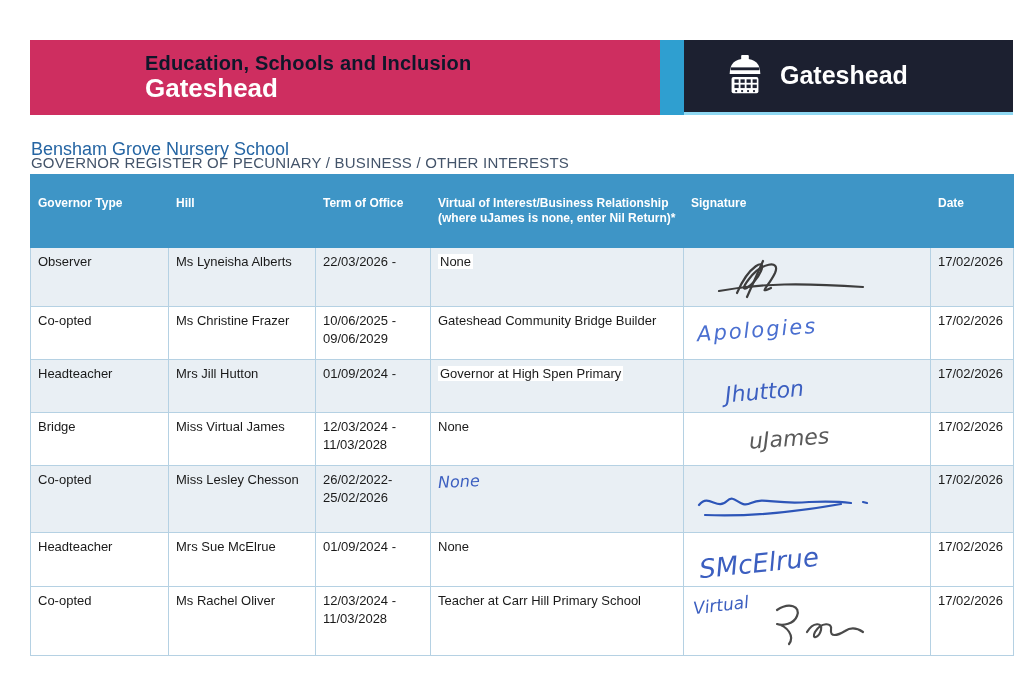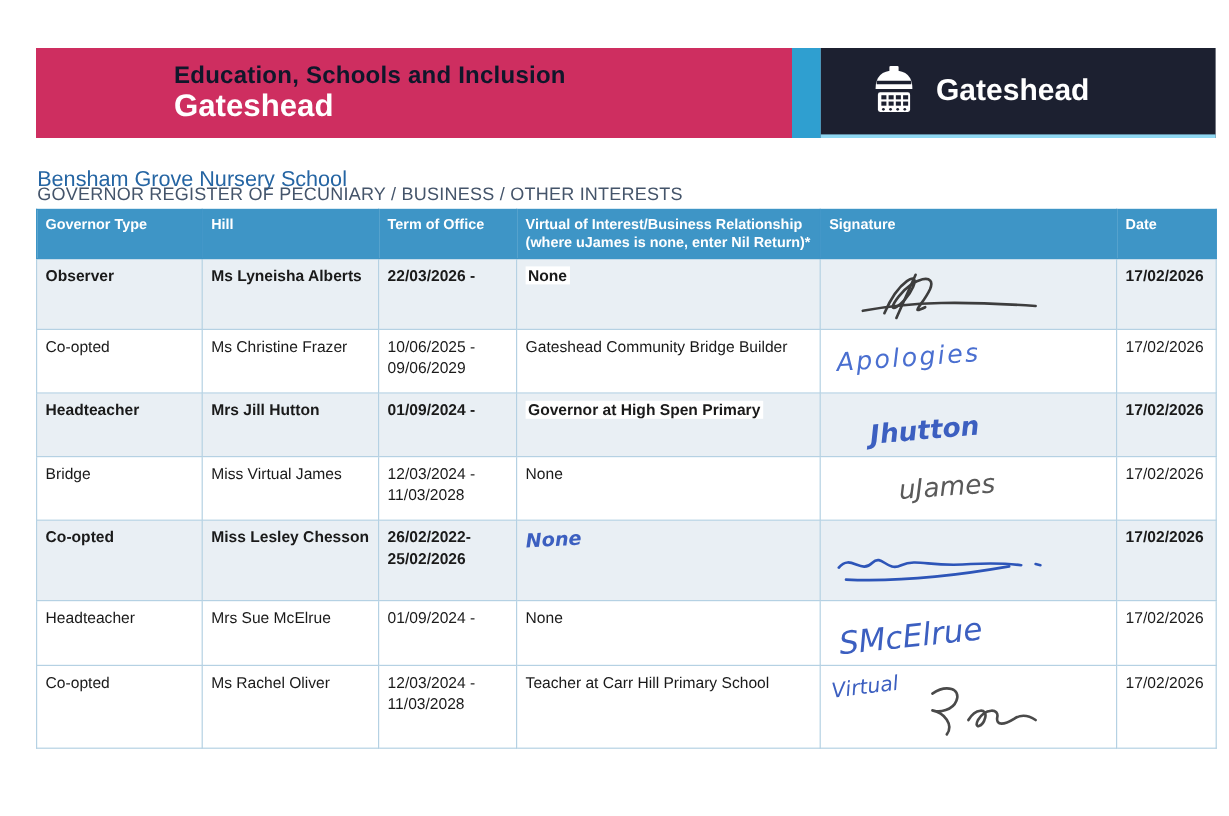--- a/index.html
+++ b/index.html
@@ -20,28 +20,28 @@
   .logo-sub{font-size:23px;font-weight:400;color:#fff;}
   
   .school-title{position:absolute;left:31px;top:127px;font-size:18px;font-weight:normal;color:#2565a3;margin-top:12px;}
   .register-subtitle{position:absolute;left:31px;top:154px;font-size:15px;color:#44546a;letter-spacing:0.2px;}
   
   table.register{position:absolute;left:30px;top:174px;width:983px;border-collapse:collapse;table-layout:fixed;}
   col.c-type{width:138px;} col.c-name{width:147px;} col.c-term{width:115px;}
   col.c-nature{width:253px;} col.c-sig{width:247px;} col.c-date{width:83px;}
   thead th{
     background:#3e95c6;color:#fff;font-size:12px;font-weight:bold;text-align:left;
-    vertical-align:top;padding:5px 7px;height:38px;box-sizing:border-box;line-height:1.25;
+    vertical-align:top;padding:21px 7px;height:38px;box-sizing:border-box;line-height:1.25;
     border:1px solid #3e95c6;
   }
   tbody td{
     vertical-align:top;padding:5px 7px;font-size:13px;height:53px;box-sizing:border-box;
     border:1px solid #b5d1e3;line-height:1.35;
   }
-  tbody tr.tint{background:#e9eff4;font-weight:bold;}
+  tbody tr.tint{background:#e9eff4;}
   tbody tr.plain{background:#ffffff;}
   .hl{background:#ffffff;padding:0 2px;}
   
   .hw{font-family:"DejaVu Sans",sans-serif;font-style:italic;display:inline-block;}
   .ink-blue{color:#3c5fc0;}
   .hw-apologies{font-size:21px;letter-spacing:2px;transform:rotate(-4deg);margin:4px 0 0 6px;color:#4a6fd0;}
   .hw-hutton{font-size:22px;transform:rotate(-5deg);margin:12px 0 0 34px;}
   .hw-james{font-size:22px;transform:rotate(-4deg);margin:6px 0 0 58px;color:#5a5a5a;}
   .hw-mcelrue{font-size:26px;transform:rotate(-6deg);margin:8px 0 0 8px;}
   .hw-virtual{font-size:17px;transform:rotate(-7deg);margin:2px 0 0 2px;}

